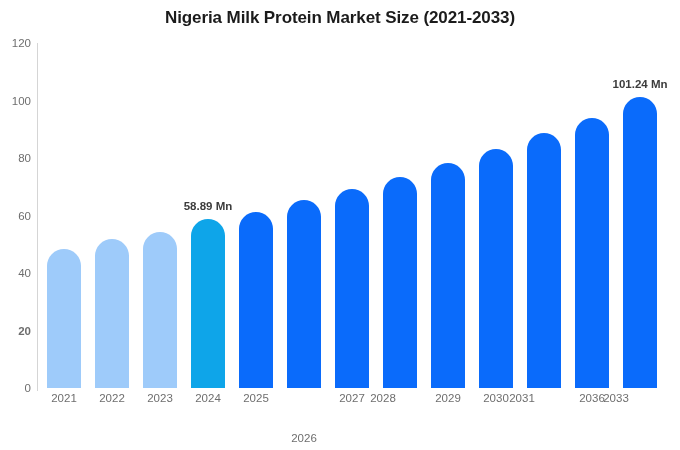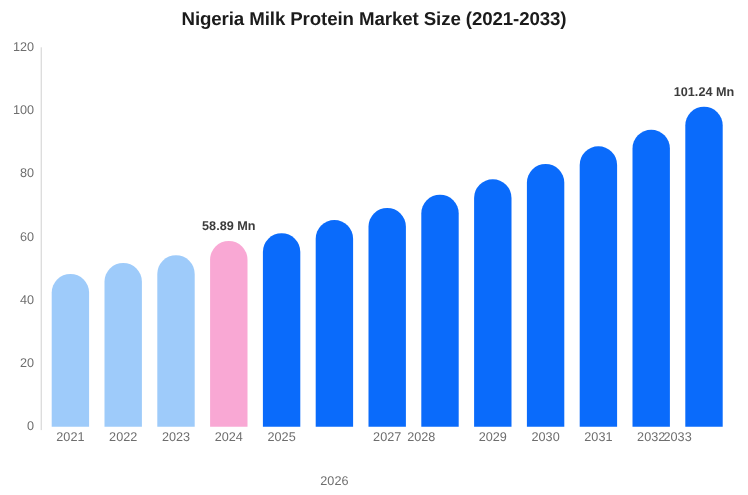--- a/index.html
+++ b/index.html
@@ -147,40 +147,40 @@
 <body>
 
 <div id="chart-root">
 
   <div id="chart-title">Nigeria Milk Protein Market Size (2021-2033)</div>
 
   <div id="y-axis-line"></div>
 
   <div id="y-axis">
       <div class="y-tick" style="top: 345px;">0</div>
-      <div class="y-tick" style="top: 287.5px;">20</div>
+      <div class="y-tick" style="top: 287.5px; font-weight: bold;">20</div>
       <div class="y-tick" style="top: 230px;">40</div>
       <div class="y-tick" style="top: 172.5px;">60</div>
       <div class="y-tick" style="top: 115px;">80</div>
       <div class="y-tick" style="top: 57.5px;">100</div>
       <div class="y-tick" style="top: 0px;">120</div>
     </div>
 
   <div id="plot-area">
       <div class="bar-slot" style="left: 10px; height: 345px;">
         <div class="bar" style="height: 138.862px; background: rgb(158, 203, 250);"></div>
       </div>
       <div class="bar-slot" style="left: 58px; height: 345px;">
         <div class="bar" style="height: 148.925px; background: rgb(158, 203, 250);"></div>
       </div>
       <div class="bar-slot" style="left: 106px; height: 345px;">
         <div class="bar" style="height: 156.112px; background: rgb(158, 203, 250);"></div>
       </div>
       <div class="bar-slot" style="left: 154px; height: 345px;">
-        <div class="bar" style="height: 169.309px; background: #f9a8d4;">
+        <div class="bar" style="height: 169.309px; background: #0ea5e9;">
           <div class="bar-value-label">58.89 Mn</div>
         </div>
       </div>
       <div class="bar-slot" style="left: 202px; height: 345px;">
         <div class="bar" style="height: 175.95px; background: rgb(10, 107, 251);"></div>
       </div>
       <div class="bar-slot" style="left: 250px; height: 345px;">
         <div class="bar" style="height: 188.025px; background: rgb(10, 107, 251);"></div>
       </div>
       <div class="bar-slot" style="left: 298px; height: 345px;">
@@ -212,19 +212,19 @@
       <div class="x-tick" style="left: 10px; width: 34px;">2021</div>
       <div class="x-tick" style="left: 58px; width: 34px;">2022</div>
       <div class="x-tick" style="left: 106px; width: 34px;">2023</div>
       <div class="x-tick" style="left: 154px; width: 34px;">2024</div>
       <div class="x-tick" style="left: 202px; width: 34px;">2025</div>
       <div class="x-tick" style="left: 250px; width: 34px; margin-top: 40px;">2026</div>
       <div class="x-tick" style="left: 298px; width: 34px;">2027</div>
       <div class="x-tick" style="left: 329px; width: 34px;">2028</div>
       <div class="x-tick" style="left: 394px; width: 34px;">2029</div>
       <div class="x-tick" style="left: 442px; width: 34px;">2030</div>
-      <div class="x-tick" style="left: 490px; width: 34px;">2031</div>
-      <div class="x-tick" style="left: 538px; width: 34px;">2032</div>
+      <div class="x-tick" style="left: 468px; width: 34px;">2031</div>
+      <div class="x-tick" style="left: 538px; width: 34px;">2036</div>
       <div class="x-tick" style="left: 562px; width: 34px;">2033</div>
     </div>
 
 
 </div>
 
 </body></html>

